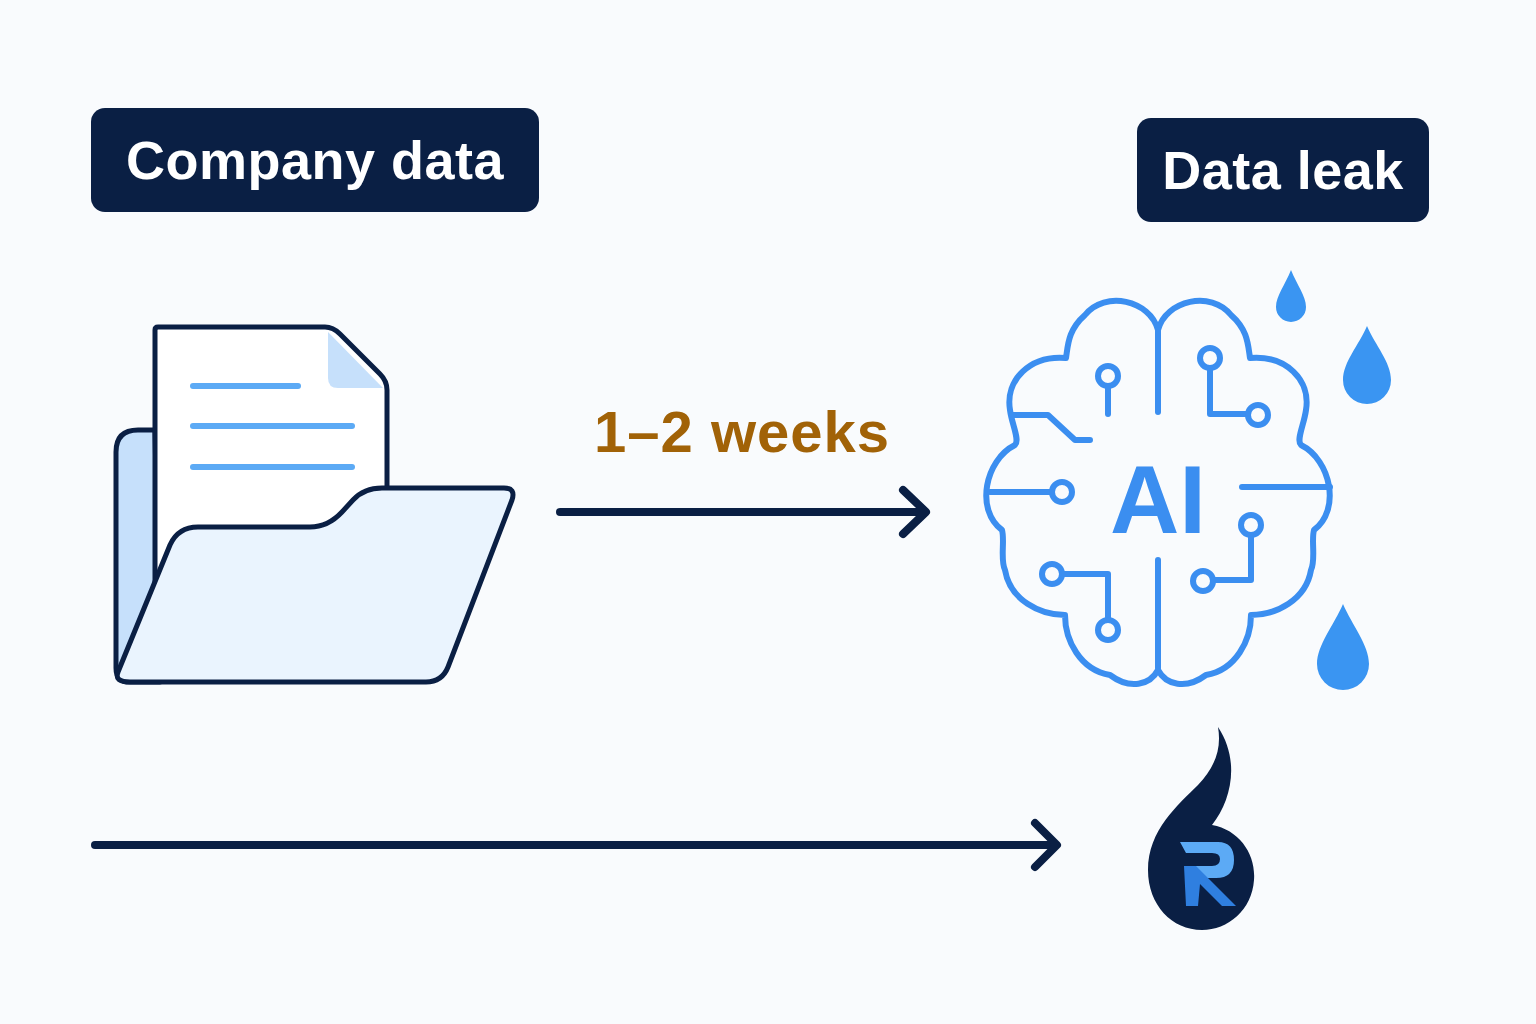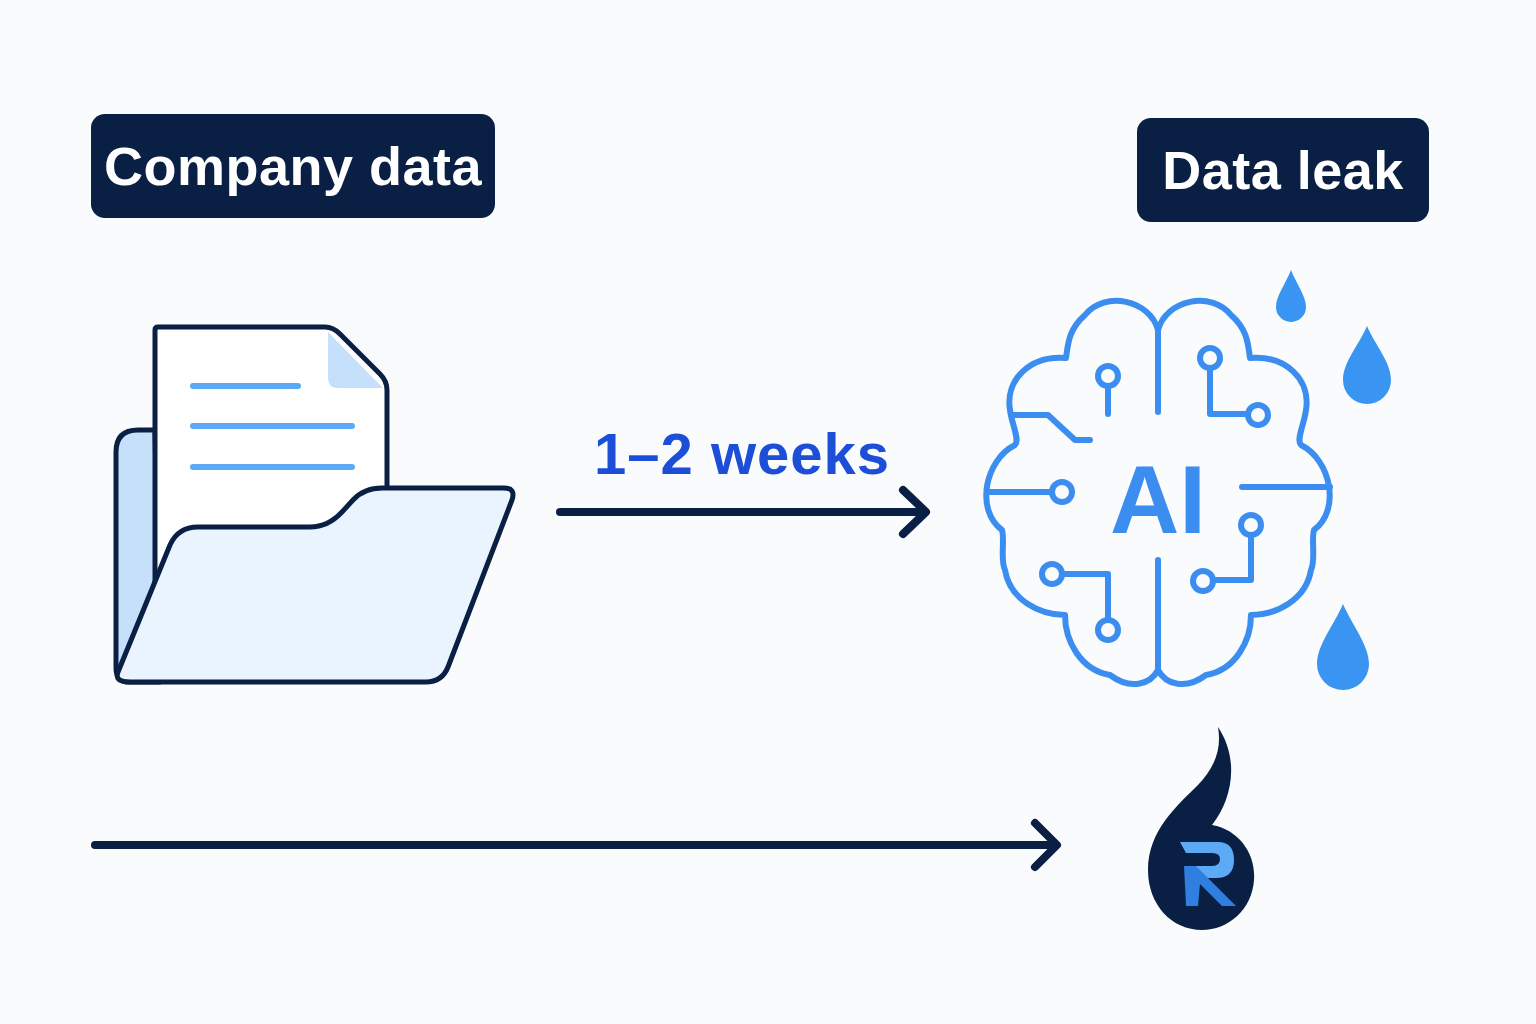--- a/index.html
+++ b/index.html
@@ -12,25 +12,25 @@
     .label-box {
       position: absolute;
       background: #0a1f44;
       color: #ffffff;
       border-radius: 14px;
       display: flex; align-items: center; justify-content: center;
       font-weight: 700;
       font-size: 54px;
       letter-spacing: 0.5px;
     }
-    #company-label { left: 91px; top: 114px; width: 404px; height: 104px; }
+    #company-label { left: 91px; top: 108px; width: 448px; height: 104px; }
     #leak-label { left: 1137px; top: 118px; width: 292px; height: 104px; }
     #duration {
-      position: absolute; left: 594px; top: 420px;
-      font-size: 58px; font-weight: 700; color: #1d4ed8;
+      position: absolute; left: 594px; top: 398px;
+      font-size: 58px; font-weight: 700; color: #a16207;
       letter-spacing: 1px;
     }
     svg.abs { position: absolute; left: 0; top: 0; }
   </style>
 </head>
 <body>
 
 <div id="company-label" class="label-box">
   <span>Company data</span>
 </div>

